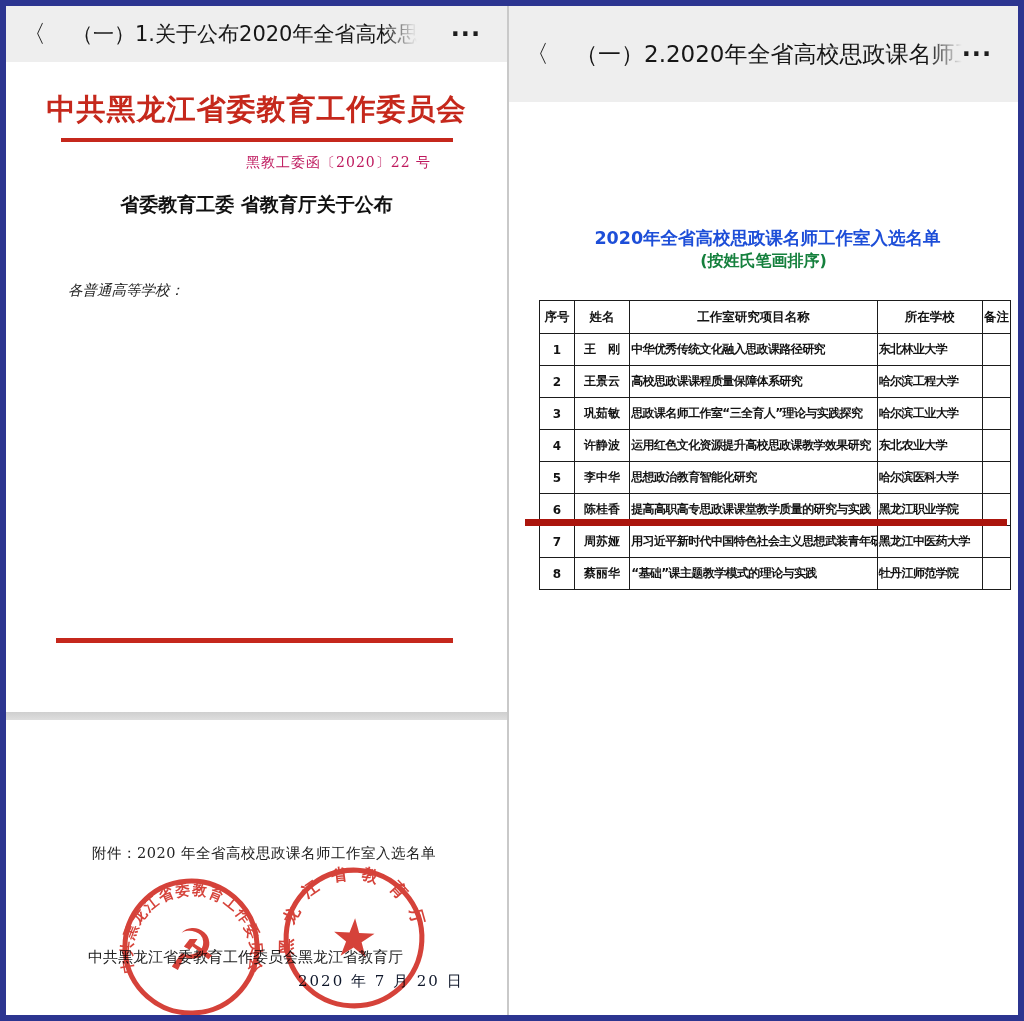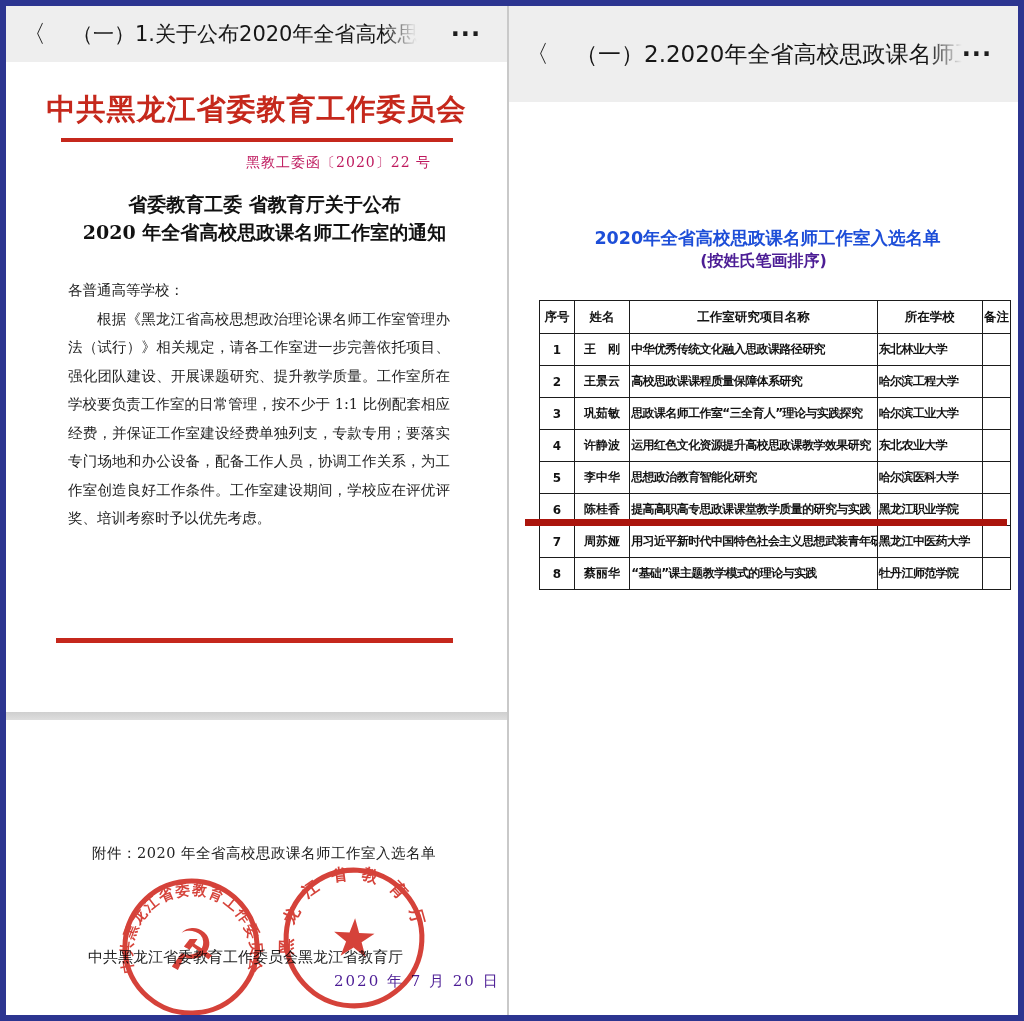--- a/index.html
+++ b/index.html
@@ -25,41 +25,41 @@
   .page{position:absolute;left:0;width:501px;background:#ffffff;}
   .page1{top:56px;height:650px;}
   .pagegap{position:absolute;left:0;top:706px;width:501px;height:8px;
       background:linear-gradient(#cfcfcf,#dedede);}
   .page2{top:714px;height:295px;}
   .doc{font-family:"DejaVu Serif","Liberation Serif",serif;color:#222;}
   .org-title{position:absolute;left:0;top:84px;width:100%;text-align:center;
       color:#c5281c;font-weight:700;font-size:29px;letter-spacing:1px;}
   .redrule1{position:absolute;left:55px;top:132px;width:392px;height:4px;background:#c5281c;}
   .doc-number{position:absolute;right:76px;top:148px;font-size:14px;color:#be185d;letter-spacing:1px;}
-  .doc-title{position:absolute;left:8px;width:100%;text-align:center;font-weight:700;font-size:19px;color:#111;}
+  .doc-title{position:absolute;left:0;width:100%;text-align:center;font-weight:700;font-size:19px;color:#111;}
   .doc-title1{top:186px;}
   .doc-title2{top:214px;}
   .body-text{position:absolute;left:62px;top:270px;width:382px;font-size:14.5px;
-      line-height:28.5px;text-align:justify;color:#1f1f1f;}
+      line-height:28.5px;text-align:justify;color:#1f1f1f;font-style:italic;}
   .body-text p{margin:0;}
   .indent{text-indent:2em;}
   .redrule2{position:absolute;left:50px;top:632px;width:397px;height:5px;background:#c5281c;}
   .attachment{position:absolute;left:86px;top:838px;font-size:14.5px;color:#222;letter-spacing:.5px;}
   .signer{position:absolute;font-size:15px;color:#222;white-space:nowrap;}
   .signer1{left:82px;top:942px;}
   .signer2{left:292px;top:942px;}
-  .docdate{position:absolute;left:292px;top:966px;font-size:15px;color:#4c1d95;letter-spacing:2px;margin-left:36px;}
+  .docdate{position:absolute;left:292px;top:966px;font-size:15px;color:#0f172a;letter-spacing:2px;}
   .seal{position:absolute;opacity:.88;mix-blend-mode:multiply;}
   .seal1{left:110px;top:866px;width:150px;height:150px;transform:rotate(-4deg);}
   .seal2{left:272px;top:856px;width:152px;height:152px;transform:rotate(3deg);}
   
   .list-title{position:absolute;left:4px;top:220px;width:100%;text-align:center;
       font-size:17.5px;font-weight:700;color:#1d4ed8;}
   .list-subtitle{position:absolute;left:0;top:245px;width:100%;text-align:center;
-      font-size:16px;font-weight:700;color:#4c1d95;}
+      font-size:16px;font-weight:700;color:#15803d;}
   .tblwrap{position:absolute;left:30px;top:294px;width:570px;}
   table.roster{border-collapse:collapse;width:472px;table-layout:fixed;}
   .roster th,.roster td{border:1.6px solid #1b1b1b;padding:0 1px;overflow:hidden;
       white-space:nowrap;color:#131313;}
   .roster th{height:32px;font-size:12.5px;font-weight:700;text-align:center;}
   .roster td{height:31px;font-size:12px;font-weight:600;letter-spacing:-0.6px;}
   .col-no{width:35px;}  .col-name{width:55px;} .col-proj{width:247px;}
   .col-school{width:105px;} .col-note{width:28px;}
   .roster td.c-no,.roster td.c-name{text-align:center;letter-spacing:0;}
   .roster td.c-proj,.roster td.c-school{text-align:left;}
@@ -78,24 +78,22 @@
     </div>
 
     <div class="page page1"></div>
     <div class="pagegap"></div>
     <div class="page page2"></div>
 
     <div class="doc org-title">中共黑龙江省委教育工作委员会</div>
     <div class="redrule1"></div>
     <div class="doc doc-number">黑教工委函〔2020〕22 号</div>
     <div class="doc doc-title doc-title1">省委教育工委  省教育厅关于公布</div>
-    <div class="doc doc-title doc-title2">2020 年全省高校思政课名师工作室的通知</div>
     <div class="doc body-text">
       <p>各普通高等学校：</p>
-      <p class="indent">根据《黑龙江省高校思想政治理论课名师工作室管理办法（试行）》相关规定，请各工作室进一步完善依托项目、强化团队建设、开展课题研究、提升教学质量。工作室所在学校要负责工作室的日常管理，按不少于 1:1 比例配套相应经费，并保证工作室建设经费单独列支，专款专用；要落实专门场地和办公设备，配备工作人员，协调工作关系，为工作室创造良好工作条件。工作室建设期间，学校应在评优评奖、培训考察时予以优先考虑。</p>
     </div>
     <div class="redrule2"></div>
 
     <div class="doc attachment">附件：2020 年全省高校思政课名师工作室入选名单</div>
     <div class="doc signer signer1">中共黑龙江省委教育工作委员会</div>
     <div class="doc signer signer2">黑龙江省教育厅</div>
     <div class="doc docdate">2020 年 7 月 20 日</div>
 
     <svg class="seal seal1" viewBox="0 0 150 150">
       <defs>

